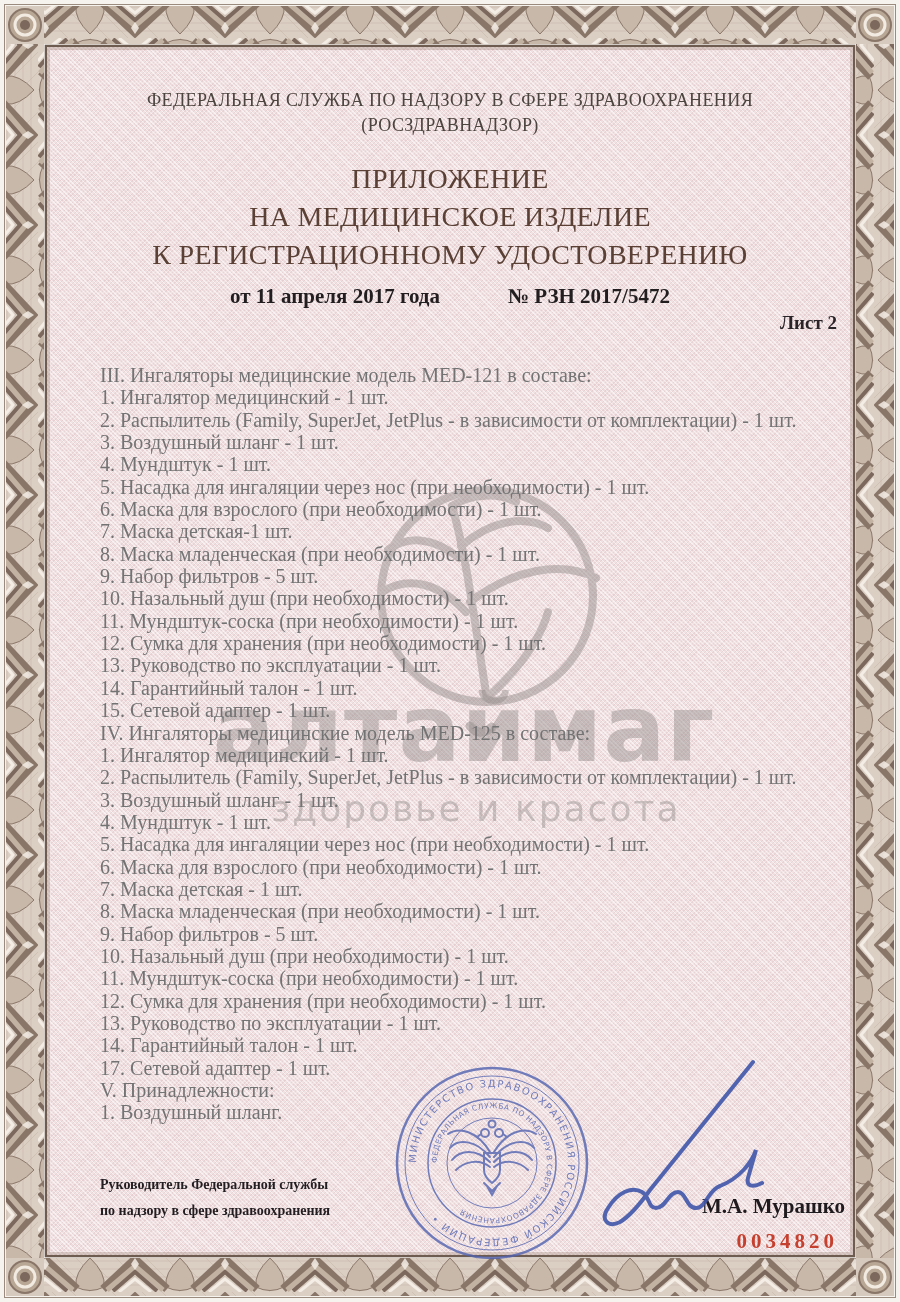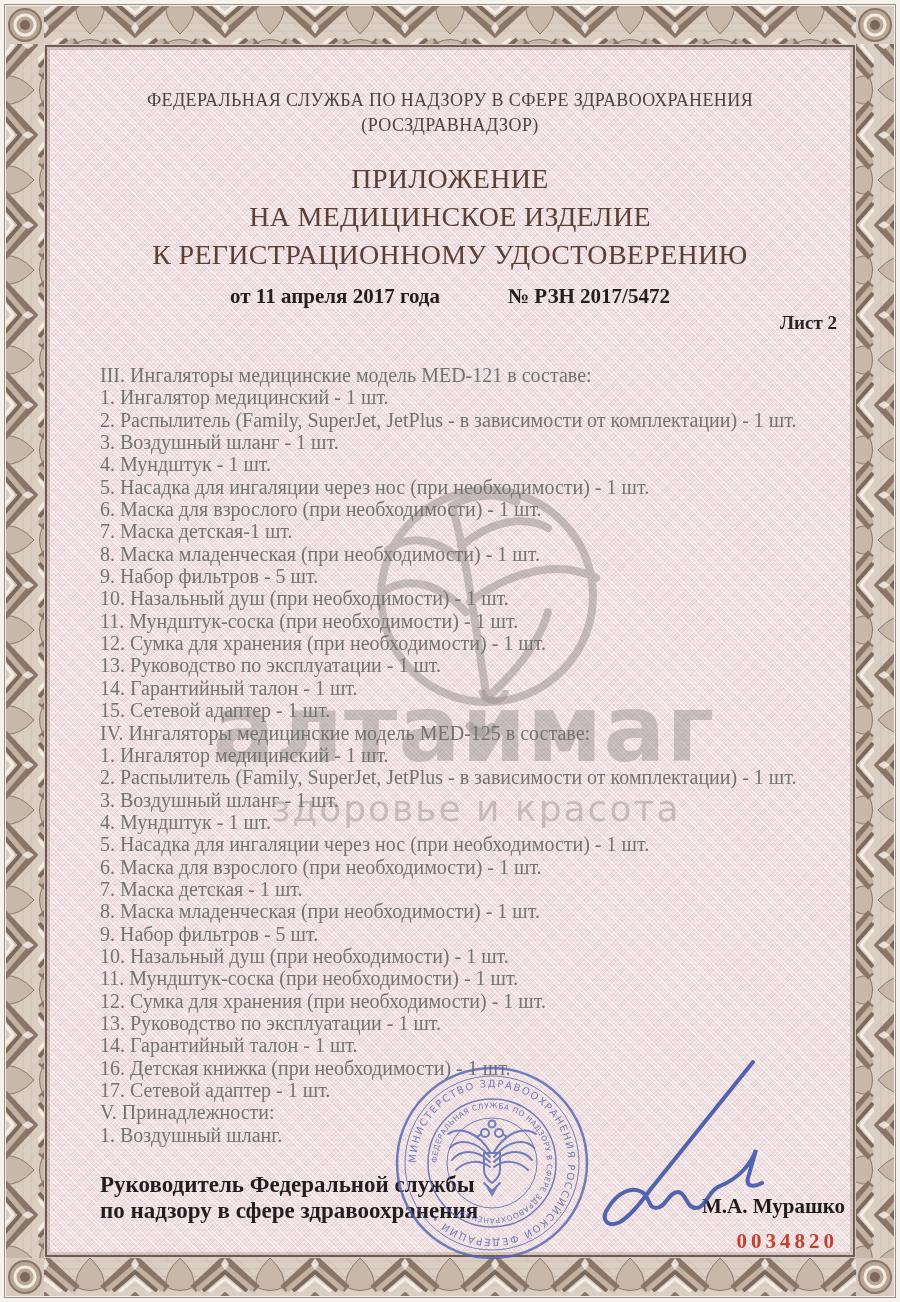--- a/index.html
+++ b/index.html
@@ -19,21 +19,21 @@
       repeating-linear-gradient(0deg, rgba(231,206,211,.35) 0 2px, rgba(231,206,211,0) 2px 5px);
     box-shadow:inset 0 0 0 1px #6e5c50, inset 0 0 0 4px rgba(158,136,120,.35);
   }
   .txt{position:absolute;z-index:4;}
   .agency{top:88px;left:0;right:0;text-align:center;font-size:18px;line-height:25px;color:#4c443e;letter-spacing:.4px;}
   .doc-title{top:160px;left:0;right:0;text-align:center;font-weight:normal;font-size:28px;line-height:38px;color:#5a4035;letter-spacing:.3px;}
   .date-row{top:284px;left:0;right:0;display:flex;justify-content:center;gap:68px;font-weight:bold;font-size:21px;color:#221e20;}
   .sheet{top:312px;right:63px;font-weight:bold;font-size:19px;color:#2a2428;}
   .body-list{top:364px;left:100px;right:60px;font-size:20px;line-height:22.35px;color:#737373;}
   .body-line{white-space:nowrap;}
-  .leader{top:1172px;left:100px;font-weight:bold;font-size:23px;line-height:25.5px;color:#221d20;}
+  .leader{top:1172px;left:100px;font-weight:bold;font-size:14px;line-height:25.5px;color:#221d20;}
   .name{top:1194px;right:55px;font-weight:bold;font-size:21px;color:#1e1a1d;}
   .serial{top:1229px;right:62px;font-size:21px;letter-spacing:4px;color:#c5402f;font-weight:bold;}
   
   .wm{z-index:1;color:#8d8785;}
   .wm-word{
     position:absolute;top:684px;left:50%;transform:translateX(-50%);
     font-family:"DejaVu Sans",sans-serif;font-weight:bold;font-size:92px;line-height:1;
     letter-spacing:1px;opacity:.42;white-space:nowrap;padding-left:28px;
   }
   .wm-tag{
@@ -161,21 +161,20 @@
       <div class="body-line">5. Насадка для ингаляции через нос (при необходимости) - 1 шт.</div>
       <div class="body-line">6. Маска для взрослого (при необходимости) - 1 шт.</div>
       <div class="body-line">7. Маска детская - 1 шт.</div>
       <div class="body-line">8. Маска младенческая (при необходимости) - 1 шт.</div>
       <div class="body-line">9. Набор фильтров - 5 шт.</div>
       <div class="body-line">10. Назальный душ (при необходимости) - 1 шт.</div>
       <div class="body-line">11. Мундштук-соска (при необходимости) - 1 шт.</div>
       <div class="body-line">12. Сумка для хранения (при необходимости) - 1 шт.</div>
       <div class="body-line">13. Руководство по эксплуатации - 1 шт.</div>
       <div class="body-line">14. Гарантийный талон - 1 шт.</div>
-      <div class="body-line">16. Детская книжка (при необходимости) - 1 шт.</div>
       <div class="body-line">17. Сетевой адаптер - 1 шт.</div>
       <div class="body-line">V. Принадлежности:</div>
       <div class="body-line">1. Воздушный шланг.</div>
     </div>
 
   <div class="txt leader">
     <div>Руководитель Федеральной службы</div>
     <div>по надзору в сфере здравоохранения</div>
   </div>
 

